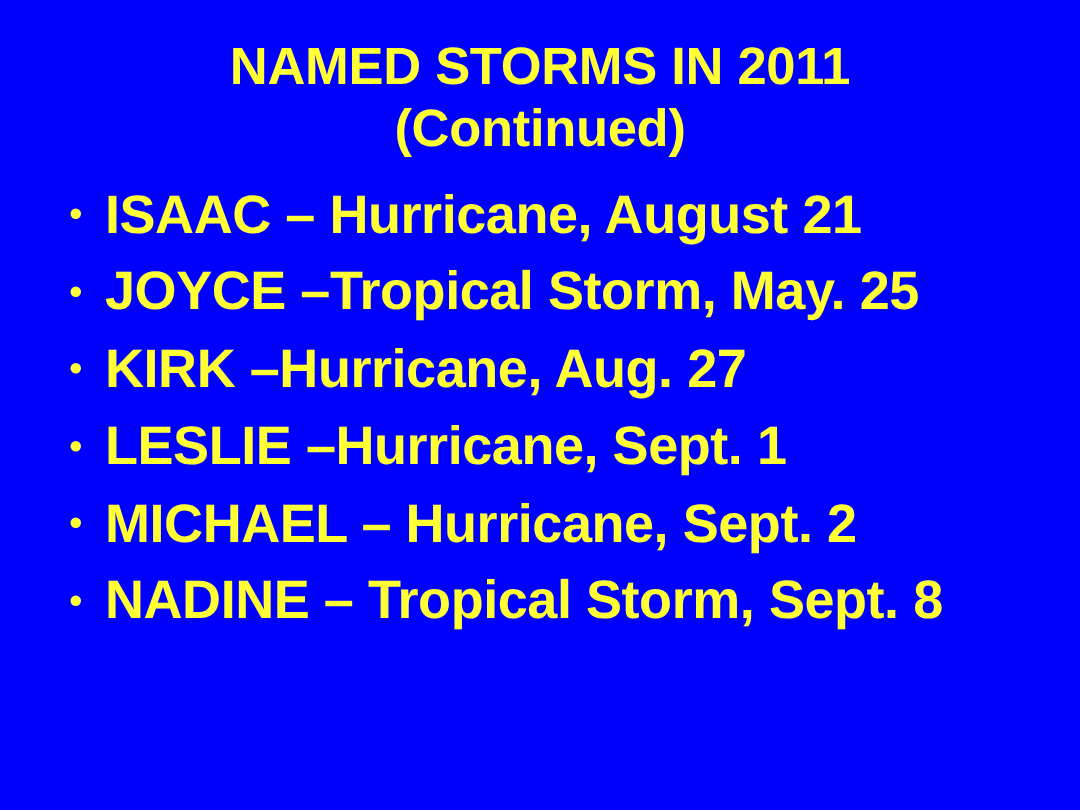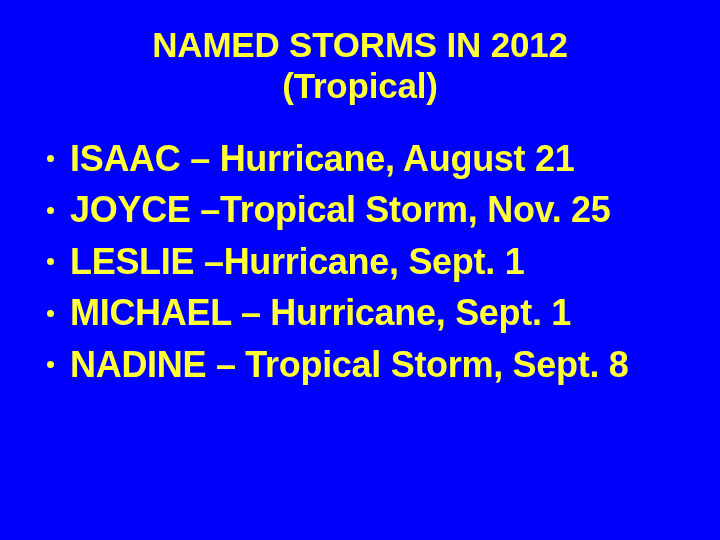--- a/index.html
+++ b/index.html
@@ -38,21 +38,21 @@
     font-size: 35px;
     line-height: 41px;
     letter-spacing: -0.2px;
     white-space: nowrap;
   }
 
   
   #bullet-list {
     position: absolute;
     left: 40px;
-    top: 133px;
+    top: 117px;
     width: 660px;
     list-style: none;
     margin: 0;
     padding: 0;
   }
   .bullet-row {
     position: relative;
     height: 51.5px;
     padding-left: 30px;
     display: flex;
@@ -77,45 +77,49 @@
     letter-spacing: -0.3px;
     white-space: nowrap;
   }
 </style>
 </head>
 <body>
 
 <div id="slide">
 
   <div id="title-block">
-    <span class="title-line">NAMED STORMS IN 2012</span>
-    <span class="title-line">(Tropical)</span>
+    <span class="title-line">NAMED STORMS IN 2011</span>
+    <span class="title-line">(Continued)</span>
   </div>
 
   <ul id="bullet-list">
 
     <li class="bullet-row">
       <span class="bullet-dot"></span>
       <span class="bullet-text">ISAAC – Hurricane, August 21</span>
     </li>
 
     <li class="bullet-row">
       <span class="bullet-dot"></span>
-      <span class="bullet-text">JOYCE –Tropical Storm, Nov. 25</span>
+      <span class="bullet-text">JOYCE –Tropical Storm, May. 25</span>
     </li>
 
+    <li class="bullet-row">
+      <span class="bullet-dot"></span>
+      <span class="bullet-text">KIRK –Hurricane, Aug. 27</span>
+    </li>
 
     <li class="bullet-row">
       <span class="bullet-dot"></span>
       <span class="bullet-text">LESLIE –Hurricane, Sept. 1</span>
     </li>
 
     <li class="bullet-row">
       <span class="bullet-dot"></span>
-      <span class="bullet-text">MICHAEL – Hurricane, Sept. 1</span>
+      <span class="bullet-text">MICHAEL – Hurricane, Sept. 2</span>
     </li>
 
     <li class="bullet-row">
       <span class="bullet-dot"></span>
       <span class="bullet-text">NADINE – Tropical Storm, Sept. 8</span>
     </li>
 
   </ul>
 
 </div>

